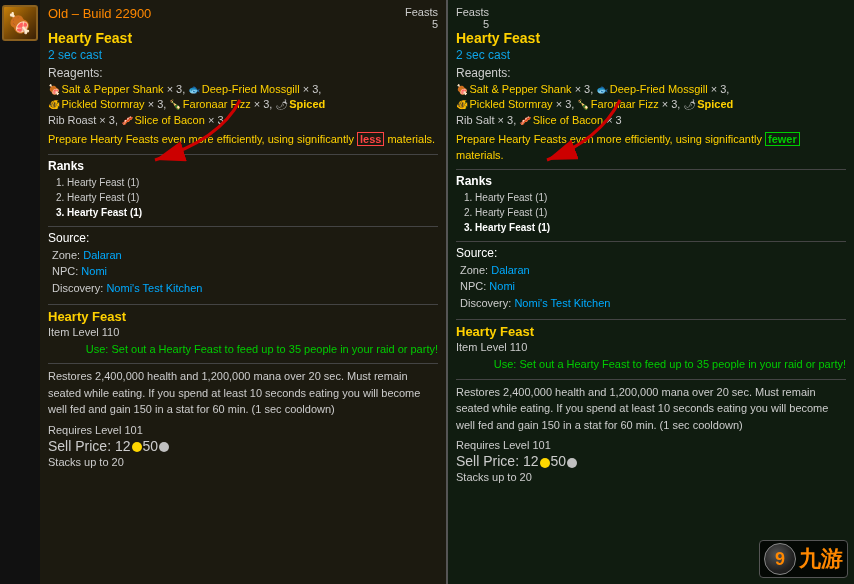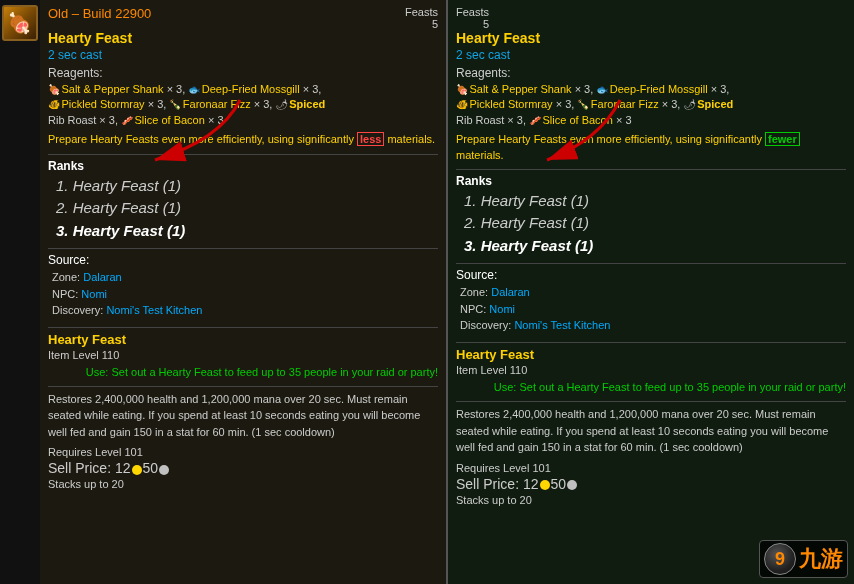--- a/index.html
+++ b/index.html
@@ -160,23 +160,22 @@
       margin-bottom: 2px;
     }
 
     .ranks-list {
       list-style: none;
       padding-left: 8px;
     }
 
     .ranks-list li {
       color: #cccccc;
-      font-size: 15px;
+      font-size: 10px;
       line-height: 1.5;
-      font-style: italic;
     }
 
     .ranks-list li:last-child {
       color: #ffffff;
       font-weight: bold;
     }
 
     .source-section {
       margin-bottom: 8px;
     }
@@ -409,21 +408,21 @@
       </div>
     </div>
 
     <div class="spell-name">Hearty Feast</div>
     <div class="cast-time">2 sec cast</div>
 
     <div class="reagents-label">Reagents:</div>
     <div class="reagents-text">
       <span class="small-icon">🍖</span><span class="reagent-name">Salt &amp; Pepper Shank</span> × 3, <span class="small-icon">🐟</span><span class="reagent-name">Deep-Fried Mossgill</span> × 3,<br>
       <span class="small-icon">🐠</span><span class="reagent-name">Pickled Stormray</span> × 3, <span class="small-icon">🍾</span><span class="reagent-name">Faronaar Fizz</span> × 3, <span class="small-icon">🌶</span><span class="spiced-text">Spiced</span><br>
-      <span>Rib Roast × 3, </span><span class="small-icon">🥓</span><span class="reagent-name">Slice of Bacon</span> × 3
+      <span>Rib Salt × 3, </span><span class="small-icon">🥓</span><span class="reagent-name">Slice of Bacon</span> × 3
     </div>
 
     <div class="description-text">
       <span>Prepare Hearty Feasts even more efficiently, using significantly </span><span class="highlight-word-green">fewer</span><span> materials.</span>
     </div>
 
     <hr class="divider">
 
     <div class="ranks-section">
       <div class="ranks-title">Ranks</div>

